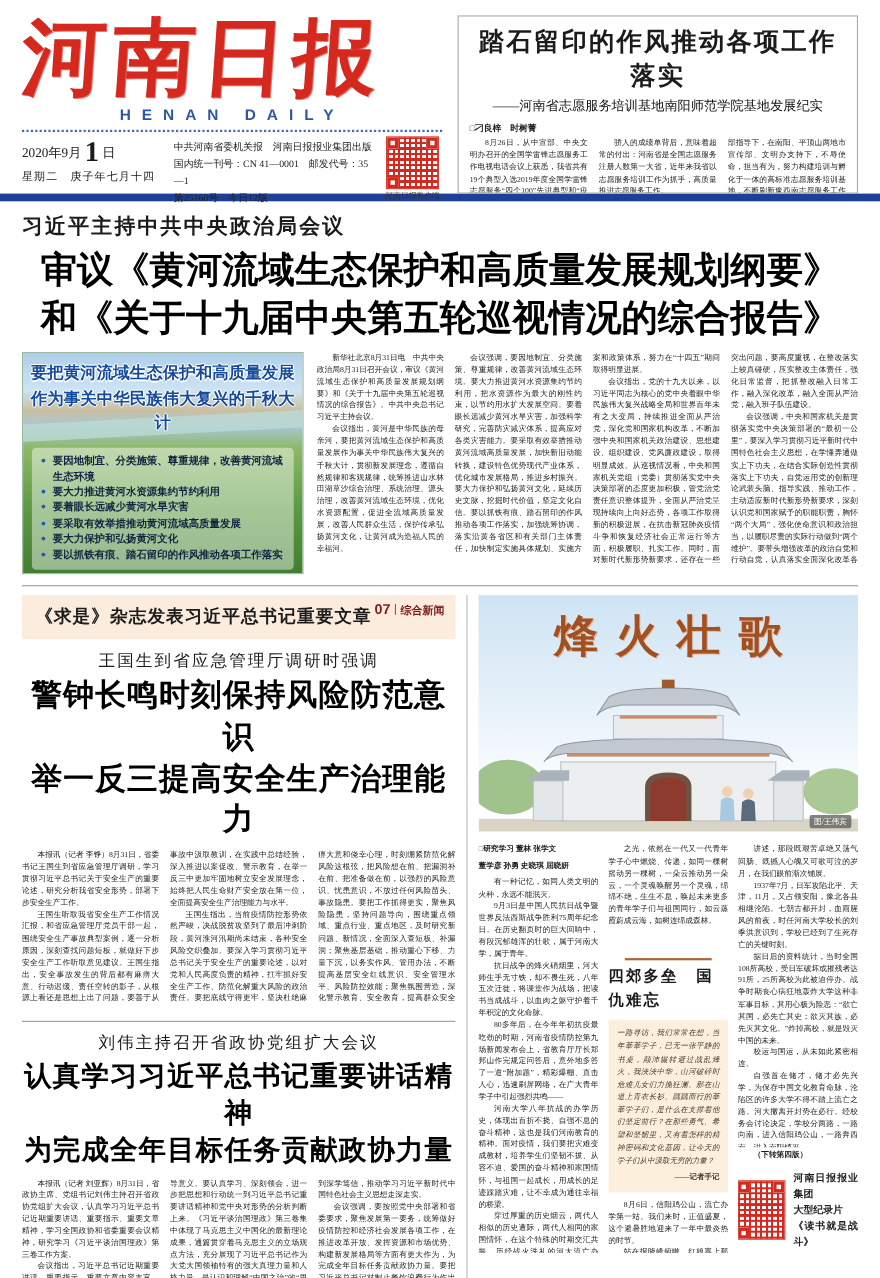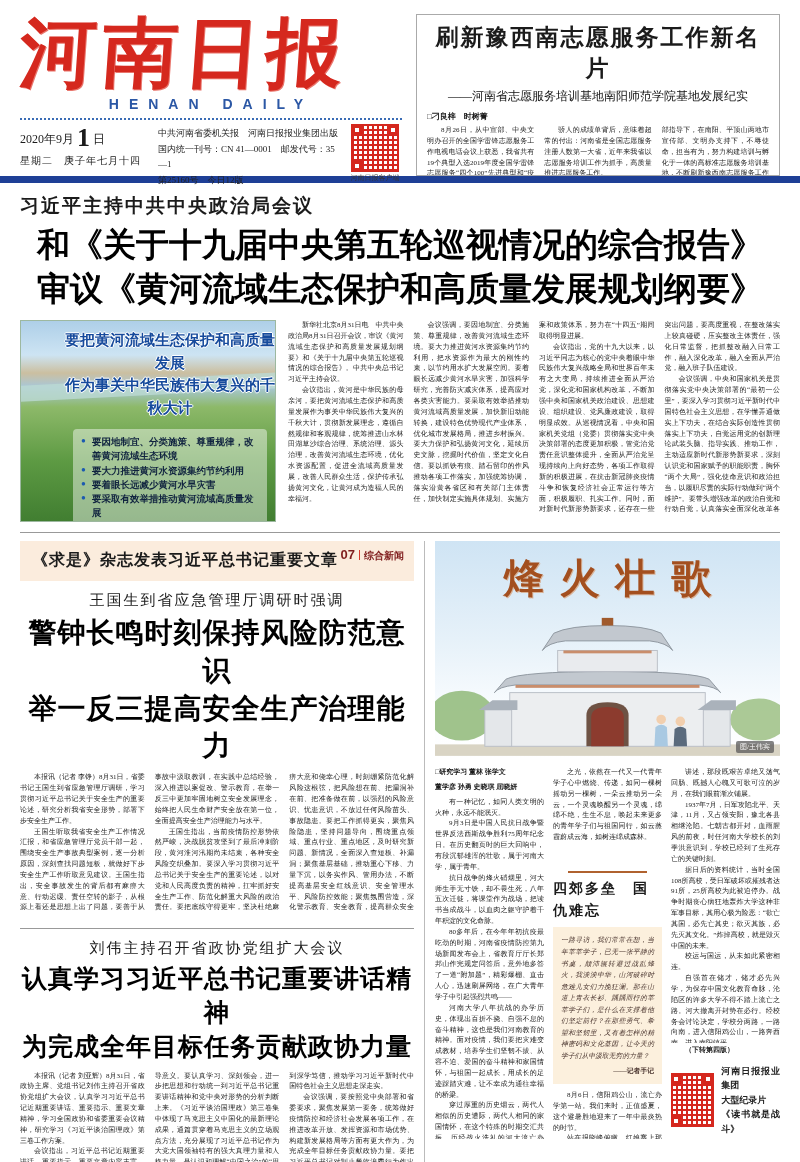--- a/index.html
+++ b/index.html
@@ -58,21 +58,21 @@
   .lead{padding:8px 20px 0 20px;}
   .lead .kicker{font-size:19px;font-weight:bold;letter-spacing:2px;margin:2px 0 4px 0;}
   .lead h1{
     margin:0;text-align:center;font-family:"Liberation Sans","DejaVu Sans",sans-serif;
     font-weight:900;font-size:33px;line-height:1.32;letter-spacing:0px;color:#000;
   }
   .lead-row{display:flex;gap:12px;margin-top:10px;}
   .infobox{
     width:256px;height:202px;flex:none;position:relative;box-sizing:border-box;
     background:linear-gradient(180deg,#aecfe8 0px,#cde4f3 34px,#cbbfa0 52px,#a8c7d8 66px,#8db969 86px,#5d9a43 140px,#417e31 100%);
-    border:1px solid #9db8a0;overflow:hidden;padding-left:44px;
+    border:1px solid #9db8a0;overflow:hidden;
   }
   .infobox .river{position:absolute;left:-20px;top:58px;width:300px;height:16px;background:#bcd9d3;opacity:.8;transform:rotate(-3deg);}
   .infobox .title{
     position:relative;text-align:center;font-weight:bold;font-size:15px;line-height:1.5;
     color:#164a9c;margin-top:8px;
     text-shadow:1px 0 0 #fff,-1px 0 0 #fff,0 1px 0 #fff,0 -1px 0 #fff;
   }
   .infobox ul{
     position:relative;list-style:none;margin:10px 8px 0 8px;padding:6px 8px;
     background:rgba(255,255,255,0.45);border-radius:4px;
@@ -170,38 +170,38 @@
               <i class="tl"></i>
               <i class="tr"></i>
               <i class="bl"></i>
             </div>
           <div class="qr-label">河南日报客户端</div>
         </div>
       </div>
     </div>
 
     <div class="top-article">
-      <h2>刷新豫西南志愿服务工作新名片</h2>
+      <h2>踏石留印的作风推动各项工作落实</h2>
       <div class="subhead">——河南省志愿服务培训基地南阳师范学院基地发展纪实</div>
       <div class="byline">□刁良梓　时树菁</div>
       <div class="cols3t">
         <p>8月26日，从中宣部、中央文明办召开的全国学雷锋志愿服务工作电视电话会议上获悉，我省共有19个典型入选2019年度全国学雷锋志愿服务“四个100”先进典型和“疫情防控最美志愿者”名单，入选数量居全国前列。</p>
         <p>骄人的成绩单背后，意味着超常的付出：河南省是全国志愿服务注册人数第一大省，近年来我省以志愿服务培训工作为抓手，高质量推进志愿服务工作。</p>
         <p>作为全省志愿服务培训八大基地之一，南阳师范学院在省委宣传部指导下，在南阳、平顶山两地市宣传部、文明办支持下，不辱使命，担当有为，努力构建培训与孵化于一体的高标准志愿服务培训基地，不断刷新豫西南志愿服务工作新名片，为推进河南省志愿服务制度化、专业化、常态化作出了积极贡献。</p>
 
       </div>
     </div>
   </div>
 
   <div class="blue-bar"></div>
 
   <section class="lead">
     <div class="kicker">习近平主持中共中央政治局会议</div>
+    <h1>审议《黄河流域生态保护和高质量发展规划纲要》</h1>
     <h1>和《关于十九届中央第五轮巡视情况的综合报告》</h1>
-    <h1>审议《黄河流域生态保护和高质量发展规划纲要》</h1>
 
     <div class="lead-row">
       <div class="infobox">
         <div class="river"></div>
         <div class="title">
           <div>要把黄河流域生态保护和高质量发展</div>
           <div>作为事关中华民族伟大复兴的千秋大计</div>
         </div>
         <ul>
           <li>要因地制宜、分类施策、尊重规律，改善黄河流域生态环境</li>

